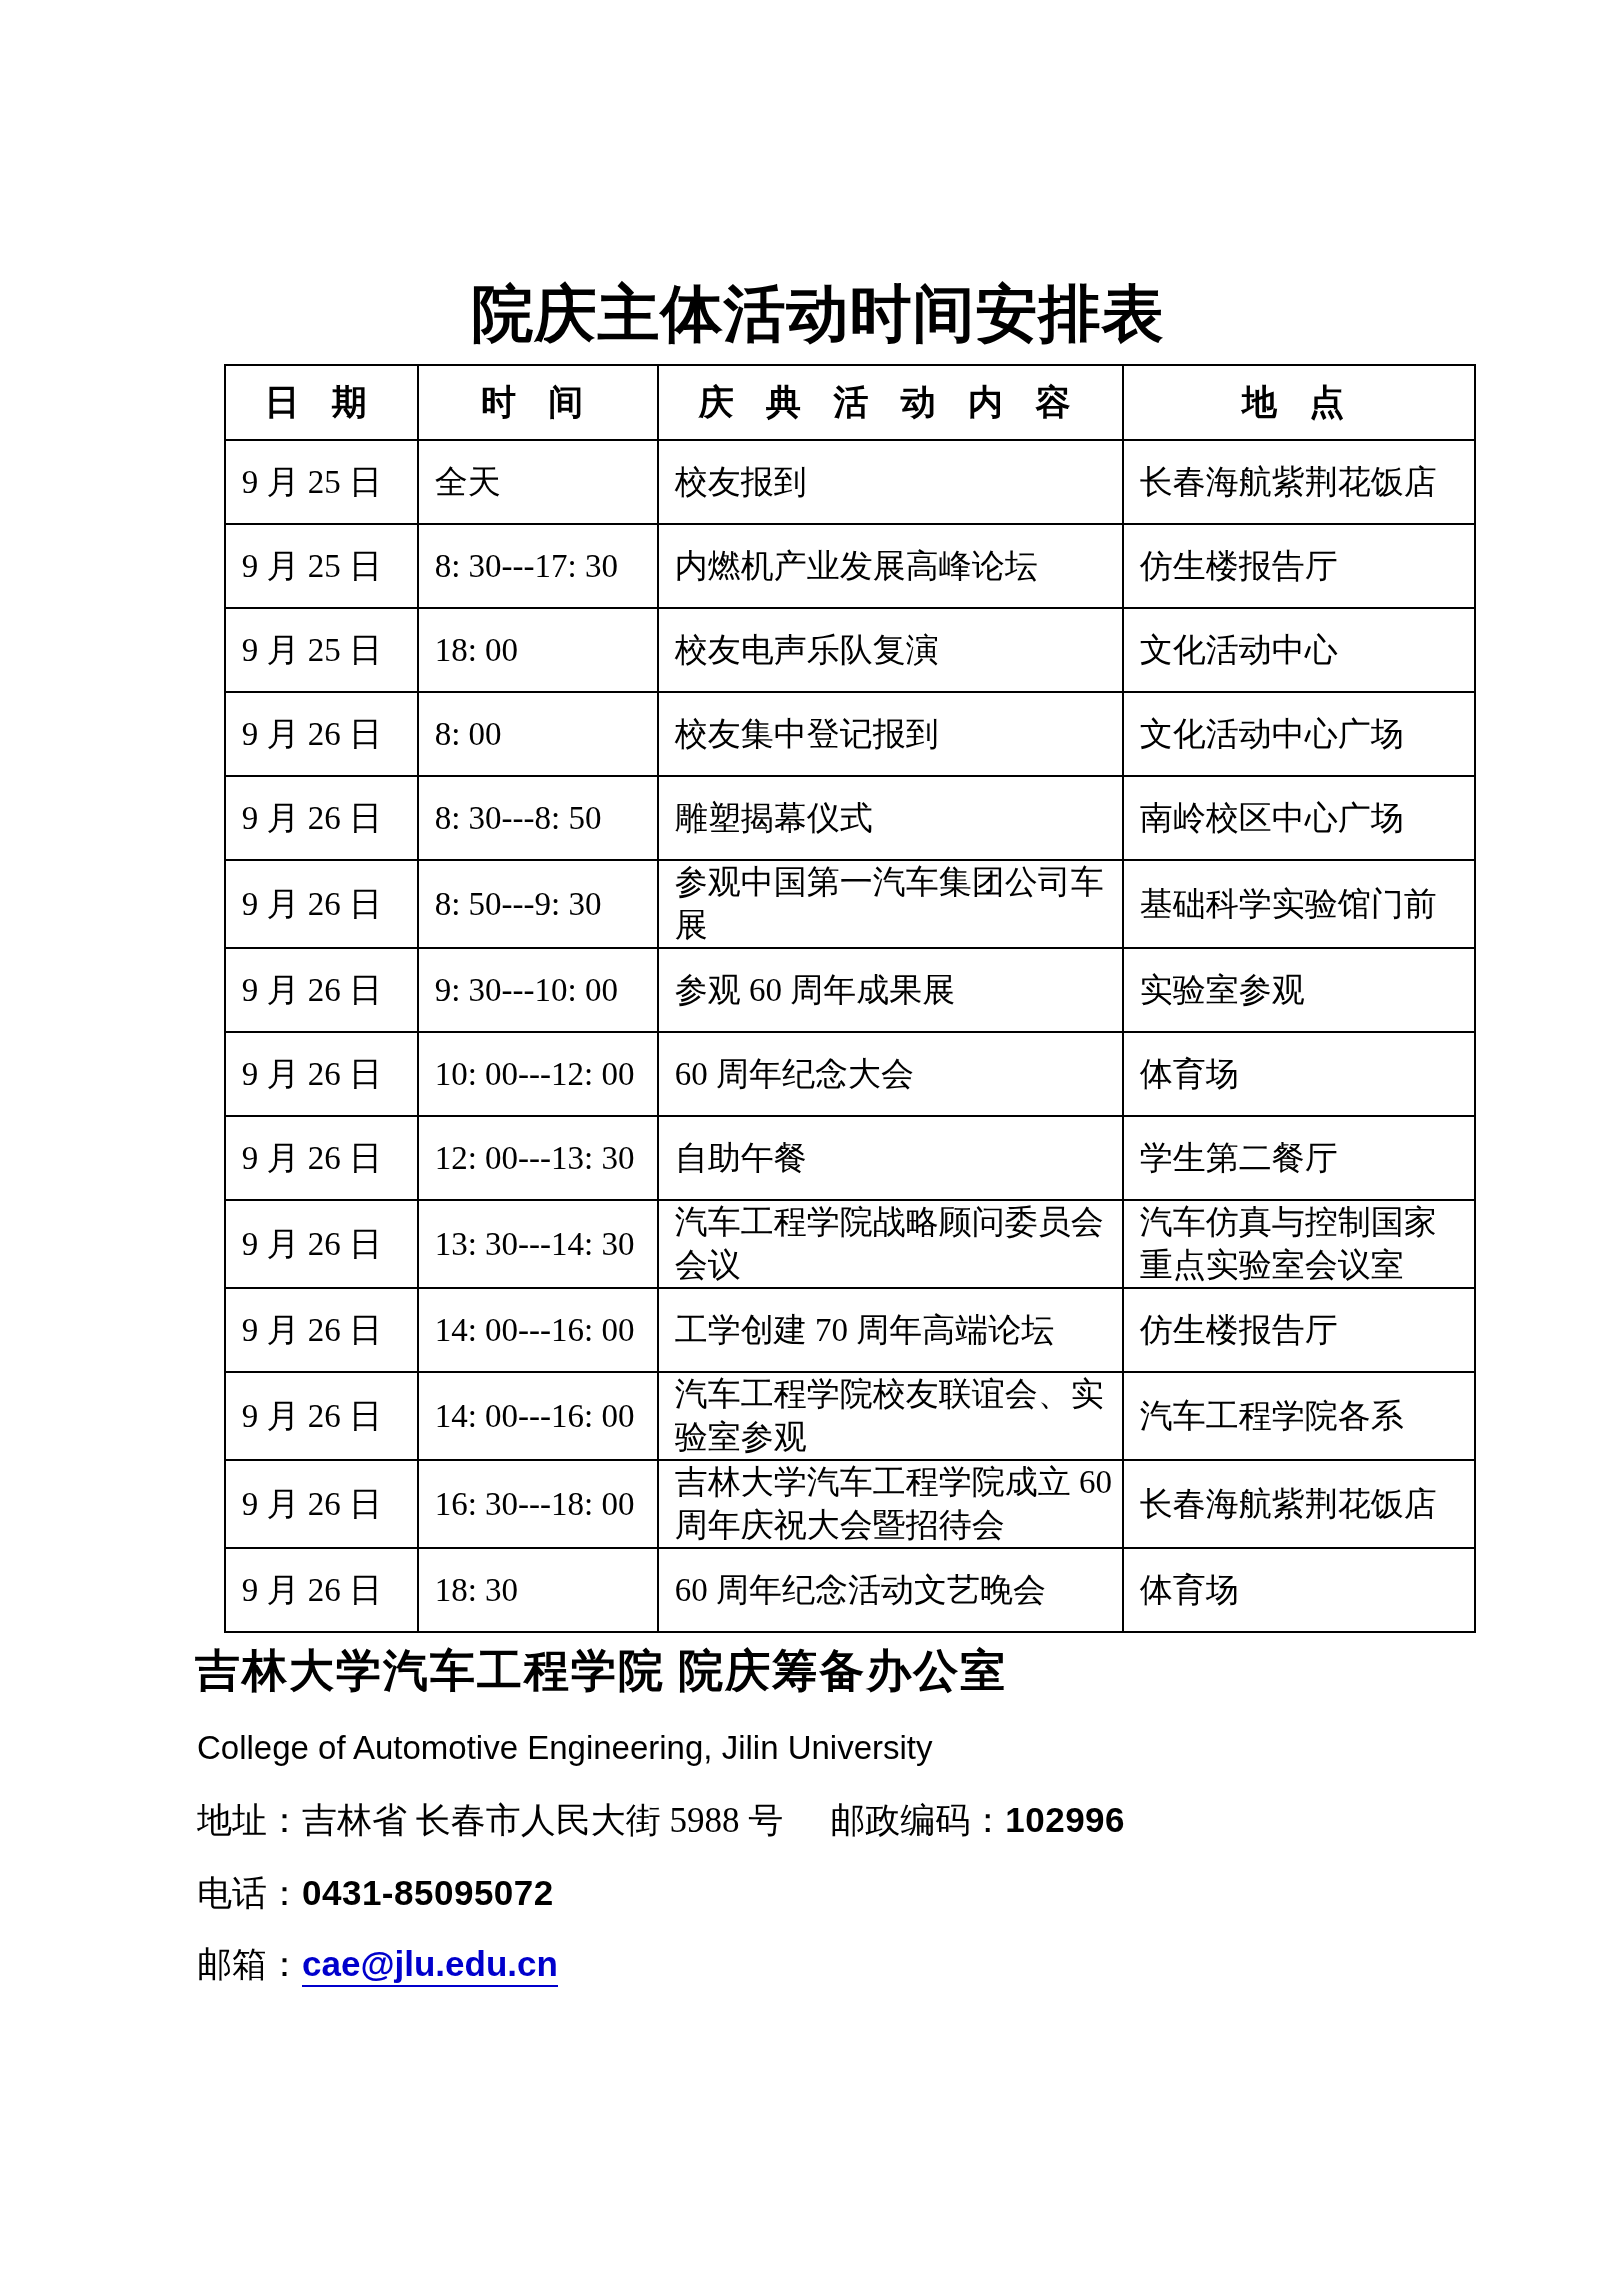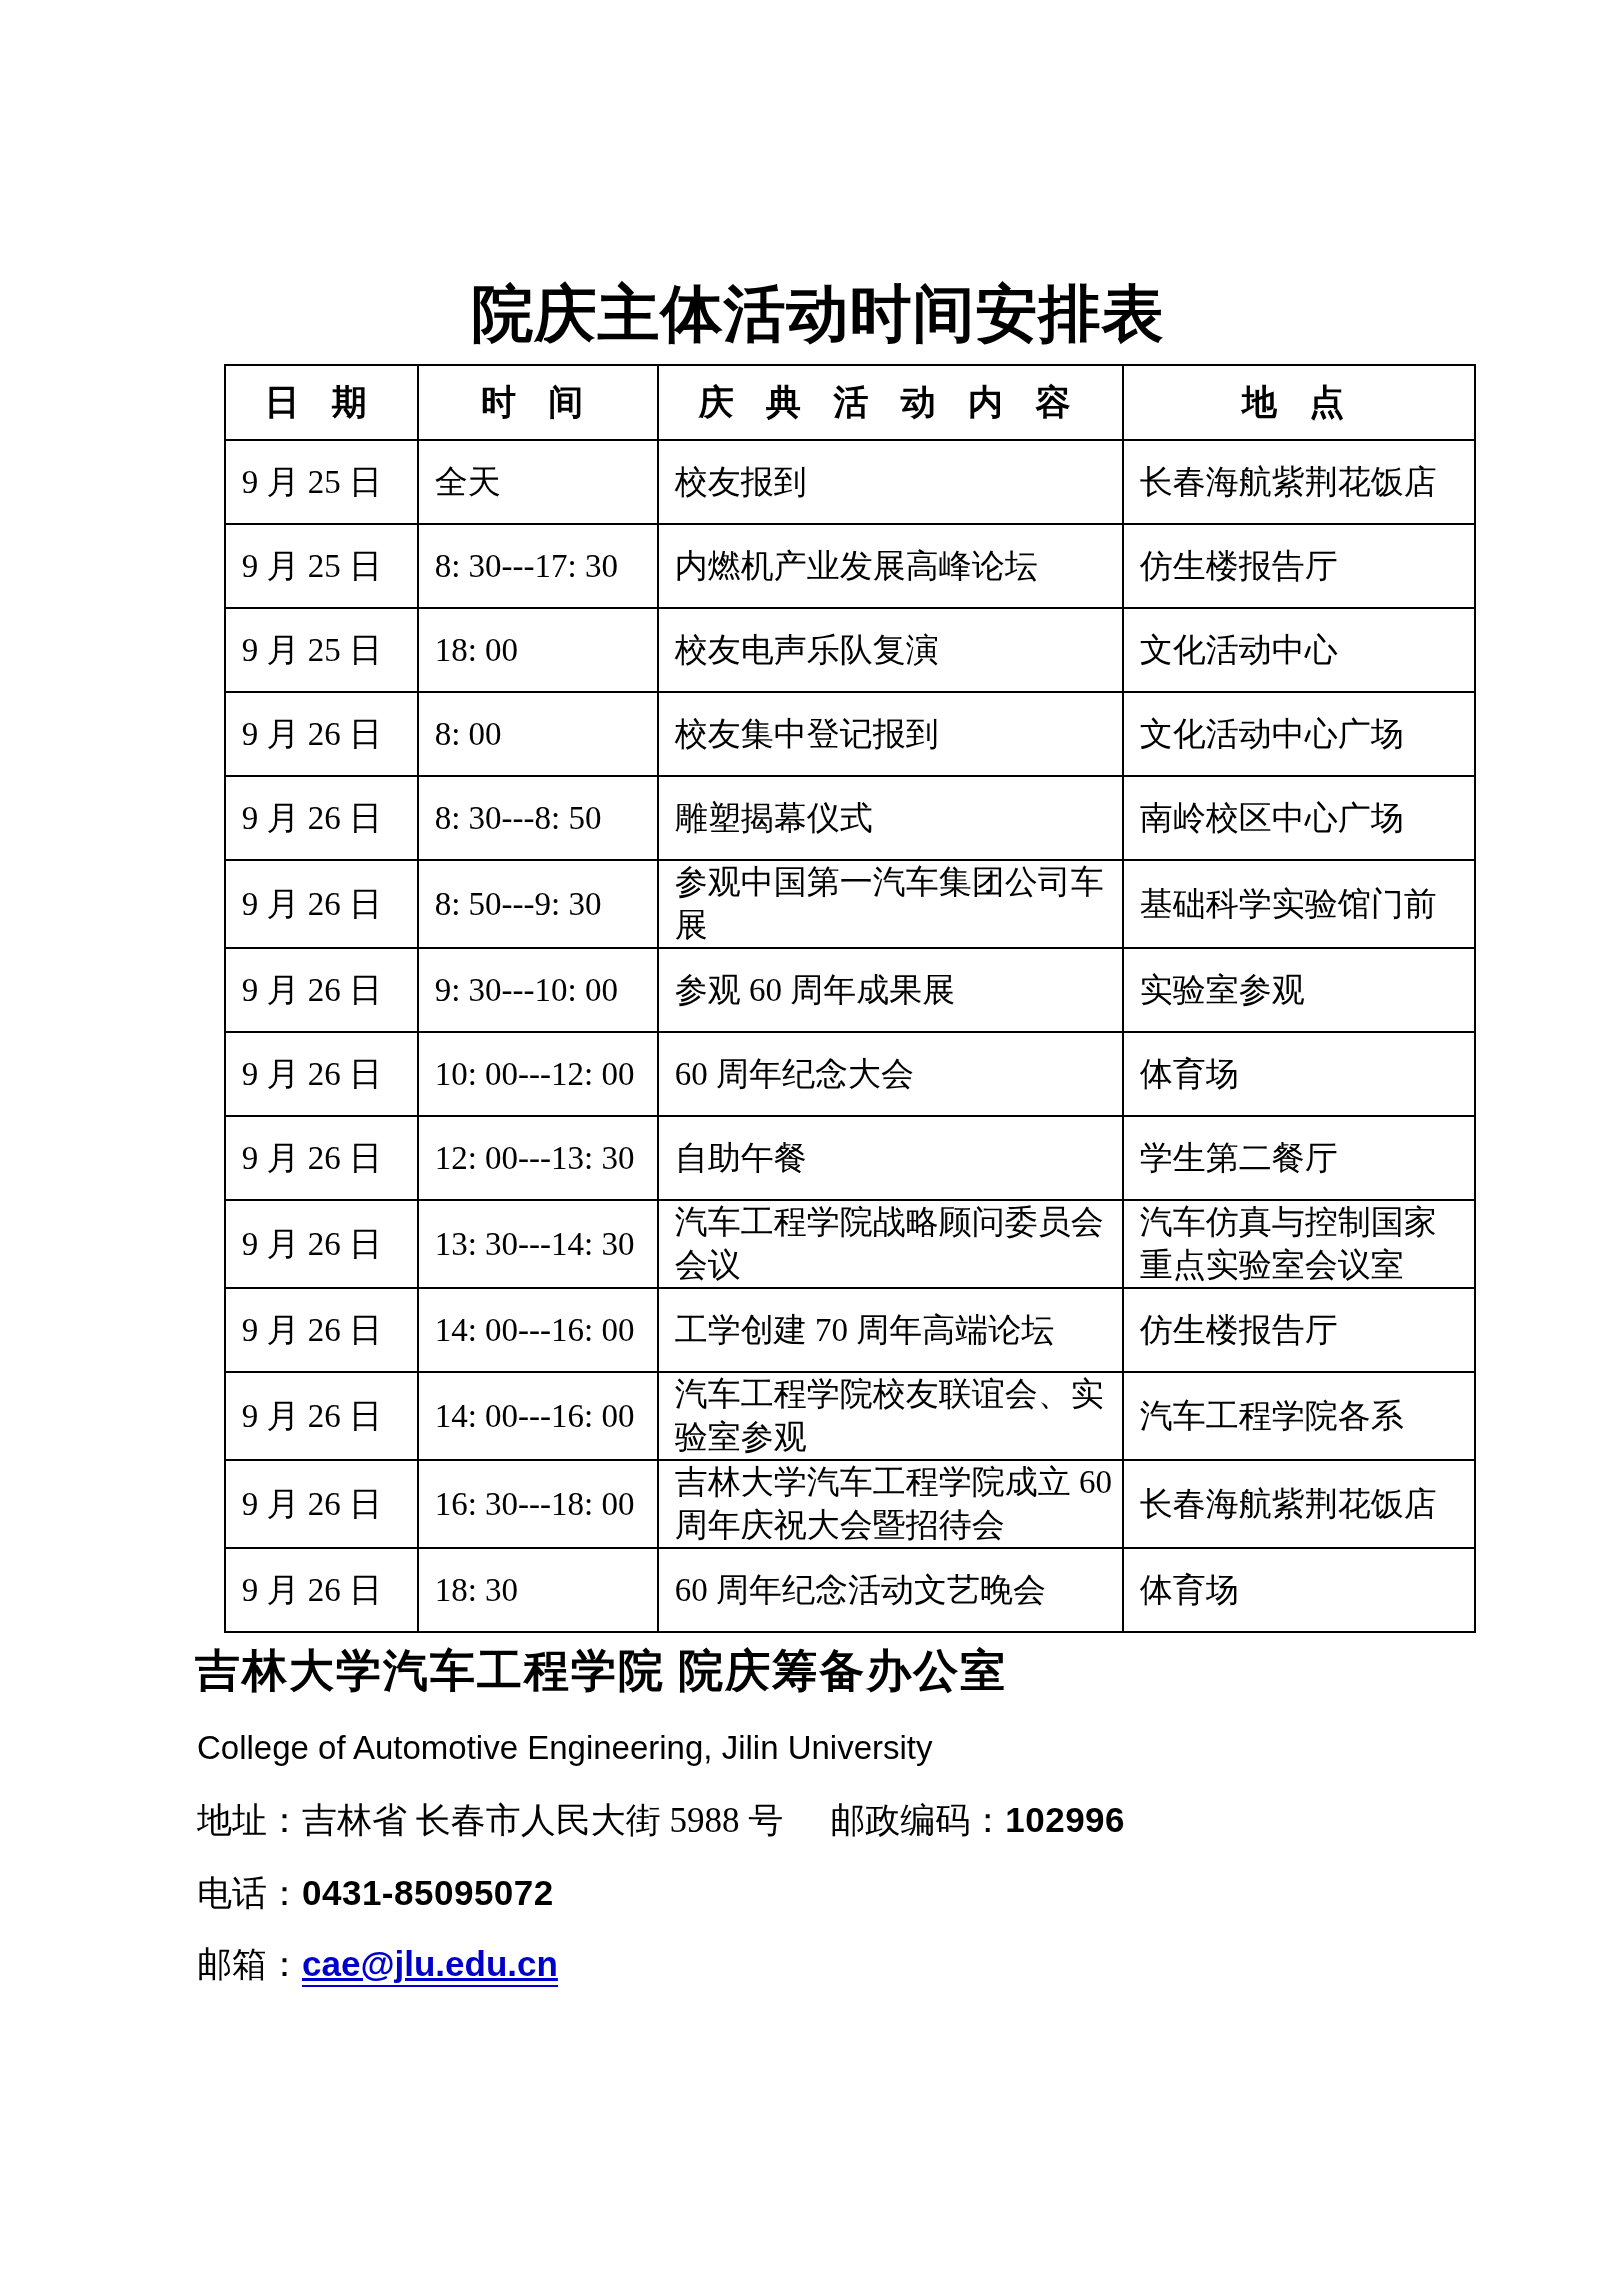--- a/index.html
+++ b/index.html
@@ -240,17 +240,17 @@
     <span>地址：</span><span class="addr-text">吉林省 长春市人民大街 5988 号</span><span class="gap-left">邮政编码：</span><span class="num-sans">102996</span>
   </div>
 
   <div class="phone-line">
     <span>
       <span>电话：</span><span class="num-sans">0431-85095072</span>
     </span>
   </div>
 
   <div class="email-line">
-    <span>邮箱：</span><a class="email-link" style="color: rgb(0, 0, 204); border-bottom-color: rgb(0, 0, 204); text-decoration: underline;">cae@jlu.edu.cn</a>
+    <span>邮箱：</span><a class="email-link" style="color: rgb(0, 0, 204); border-bottom-color: rgb(0, 0, 204);">cae@jlu.edu.cn</a>
   </div>
 
 </div>
 
 
 </body></html>

